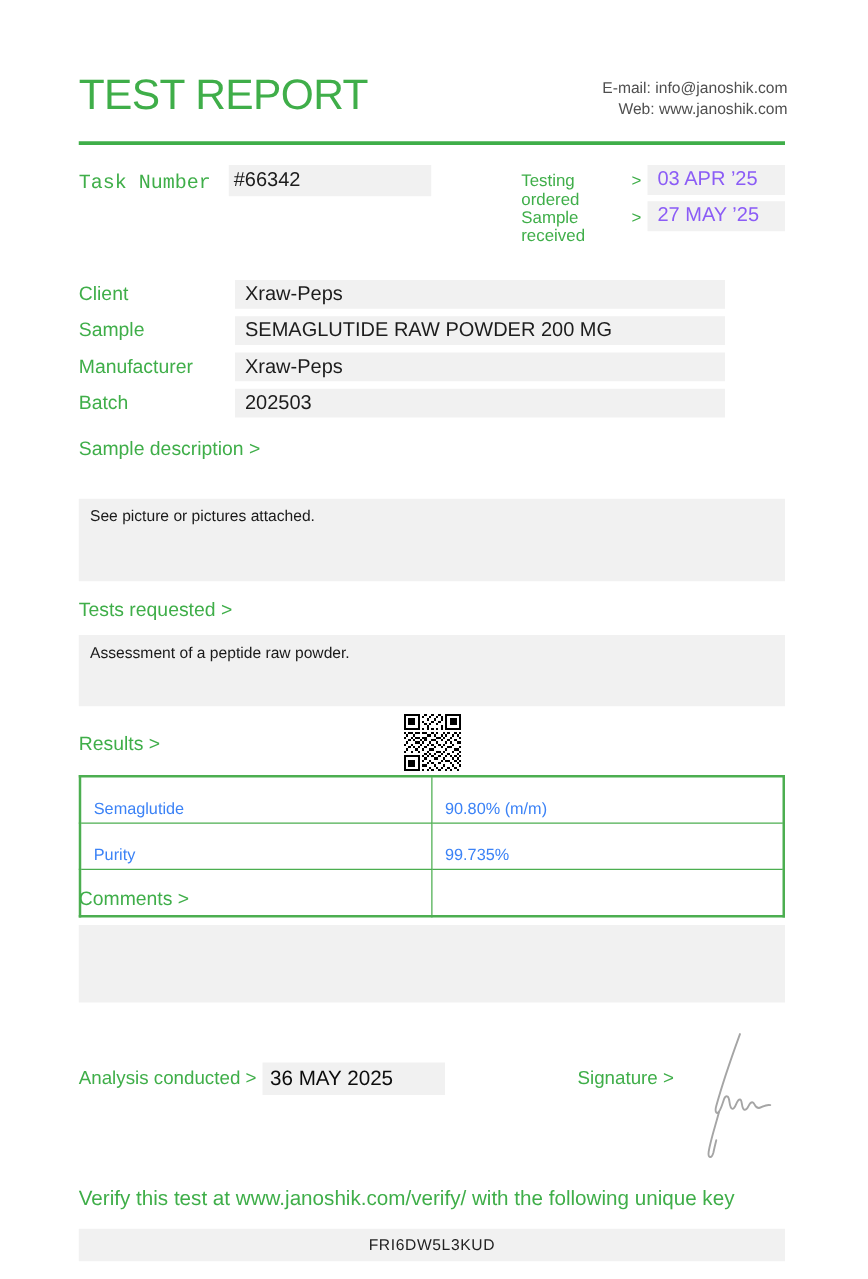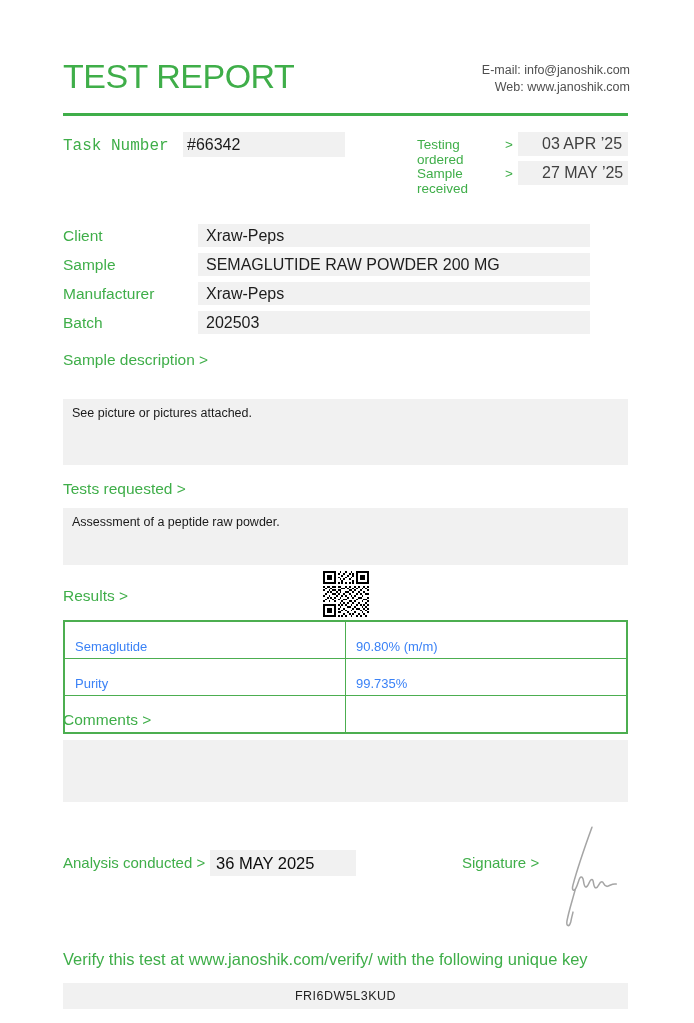--- a/index.html
+++ b/index.html
@@ -13,23 +13,23 @@
   .logo{left:299px;top:34px;width:112px;text-align:center;}
   .logo svg{display:block;margin:0 auto;}
   .logo-word{font-size:22px;font-weight:bold;letter-spacing:1px;color:#474d52;margin-top:2px;}
   .logo-word .logo-green{color:var(--accent,#3fae49);}
   .contact{right:64px;top:62px;text-align:right;font-size:12.5px;line-height:17px;color:#4f4f4f;}
   .rule{left:63px;top:113px;width:565px;height:3px;background:var(--accent,#3fae49);}
   .graybox{background:var(--box,#f1f1f1);}
   .tasklabel{left:63px;top:137px;font-size:16px;font-family:Liberation Mono, monospace;}
   .taskbox{left:183px;top:132px;width:162px;height:25px;font-size:16px;line-height:25px;padding-left:4px;box-sizing:border-box;}
   .datelabel{width:96px;display:flex;justify-content:space-between;font-size:13.5px;color:var(--accent,#3fae49);}
-  .datebox{left:518px;width:110px;height:24px;font-size:16px;line-height:24px;padding-left:24px;box-sizing:border-box;color:#404040;}
+  .datebox{left:518px;width:110px;height:24px;font-size:16px;line-height:24px;padding-left:8px;box-sizing:border-box;color:#8b5cf6;}
   .infolabel{left:63px;font-size:15.5px;color:var(--accent,#3fae49);}
-  .infobar{left:198px;width:392px;height:23px;font-size:16px;line-height:23px;padding-left:8px;box-sizing:border-box;}
+  .infobar{left:188px;width:392px;height:23px;font-size:16px;line-height:23px;padding-left:8px;box-sizing:border-box;}
   .seclabel{left:63px;font-size:15.5px;color:var(--accent,#3fae49);}
   .textbox{left:63px;width:565px;font-size:12.5px;padding:7px 9px;box-sizing:border-box;color:#1a1a1a;}
   .qr{left:323px;top:571px;}
   table.results{
     left:63px;top:620px;width:565px;border-collapse:collapse;
     border:2px solid var(--table-border,#4cae50);table-layout:fixed;
   }
   table.results td{
     border:1.5px solid var(--table-border,#4cae50);
     height:24px;font-size:13px;padding:12px 0 0 10px;color:#3b82f6;

